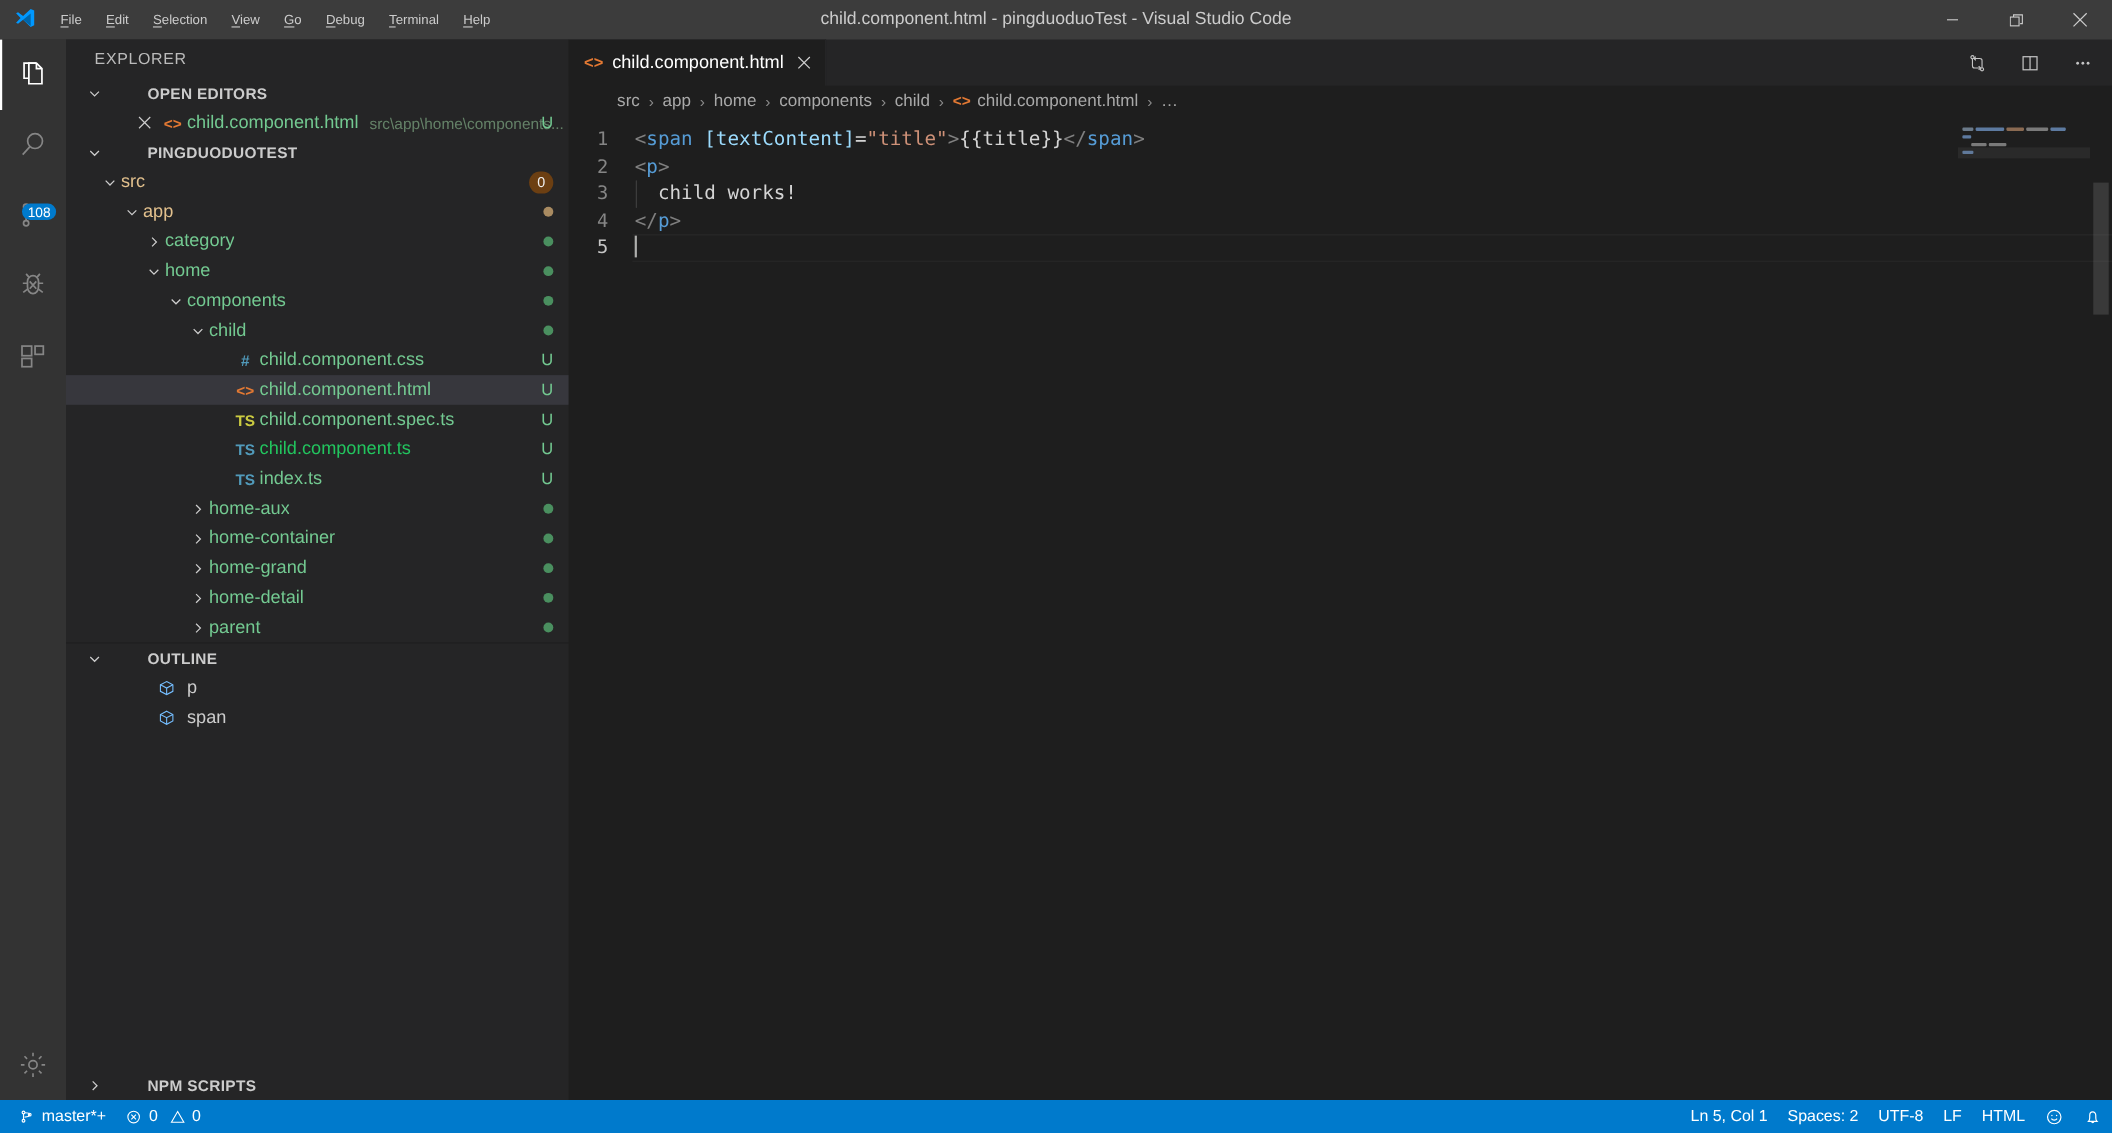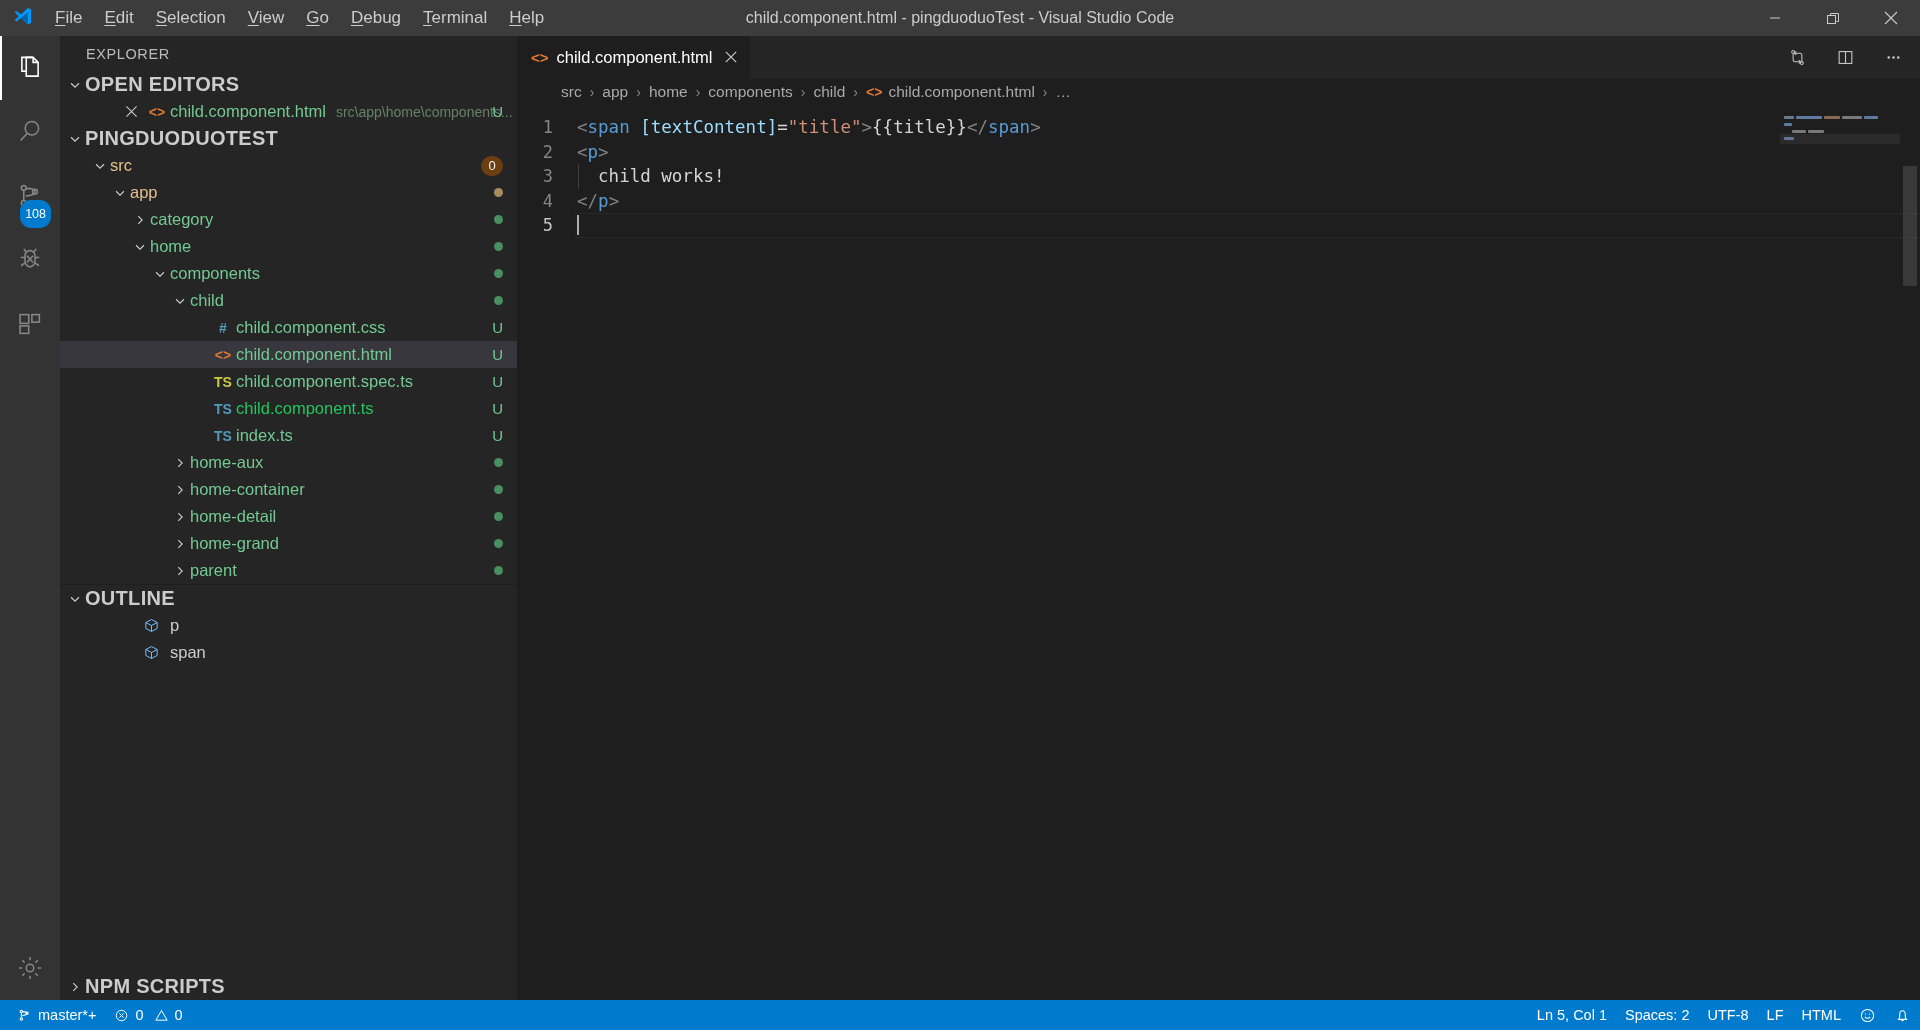--- a/index.html
+++ b/index.html
@@ -14,21 +14,21 @@
 
   
   .titlebar {
     height: 36px; background: #3c3c3c; display: flex; align-items: center;
     flex: 0 0 36px; position: relative; color: #cccccc;
   }
   .vs-logo { width: 44px; display: flex; align-items: center; justify-content: center; }
   .menu { display: flex; align-items: center; height: 100%; }
   .menu-item {
     padding: 0 11px; height: 100%; display: flex; align-items: center;
-    font-size: 17px; color: #cccccc; cursor: default; white-space: nowrap;
+    font-size: 12px; color: #cccccc; cursor: default; white-space: nowrap;
   }
   .menu-item u { text-decoration: underline; text-underline-offset: 2px; }
   .title-center {
     position: absolute; left: 0; right: 0; text-align: center;
     font-size: 16px; color: #cccccc; pointer-events: none;
   }
   .win-controls { margin-left: auto; display: flex; height: 100%; z-index: 2; }
   .win-btn {
     width: 58px; height: 100%; display: flex; align-items: center; justify-content: center;
     color: #cccccc;
@@ -44,40 +44,40 @@
   }
   .act-item {
     width: 60px; height: 64px; display: flex; align-items: center; justify-content: center;
     position: relative; color: #868686;
   }
   .act-item.active { color: #ffffff; }
   .act-item.active::before {
     content: ''; position: absolute; left: 0; top: 0; bottom: 0; width: 2px; background: #ffffff;
   }
   .act-badge {
-    position: absolute; right: 9px; bottom: 0; background: #007acc; color: #fff;
-    border-radius: 11px; min-width: 22px; height: 28px; padding: 0 5px;
+    position: absolute; right: 9px; bottom: 28px; background: #007acc; color: #fff;
+    border-radius: 11px; min-width: 22px; height: 15px; padding: 0 5px;
     font-size: 12.5px; display: flex; align-items: center; justify-content: center;
     font-family: "Liberation Sans", sans-serif; font-weight: 400;
   }
   .act-bottom { margin-top: auto; }
 
   
   .sidebar {
     width: 457px; background: #252526; flex: 0 0 457px;
     display: flex; flex-direction: column; min-height: 0; position: relative;
   }
   .sidebar-title {
     height: 35px; display: flex; align-items: center; padding: 0 22px 0 26px;
     font-size: 14.5px; color: #bbbbbb; letter-spacing: .6px; flex: 0 0 35px;
   }
   .section-header {
-    height: 27px; display: flex; align-items: center; padding-left: 5px;
-    font-size: 20px; font-weight: bold; color: #cccccc; letter-spacing: .3px;
-    flex: 0 0 27px; cursor: pointer;
+    height: 27px; display: flex; align-items: center; padding-left: 16px;
+    font-size: 14px; font-weight: bold; color: #cccccc; letter-spacing: .3px;
+    flex: 0 0 27px; cursor: pointer; gap: 38px;
   }
   .twisty {
     width: 20px; display: inline-flex; align-items: center; justify-content: center;
     color: #cccccc; flex: 0 0 20px;
   }
   .tree { font-size: 16.5px; color: #cccccc; }
   .row {
     height: 27px; display: flex; align-items: center; position: relative;
     white-space: nowrap; cursor: pointer; padding-right: 4px;
   }
@@ -450,32 +450,32 @@
             <span class="badge-right">
               <span class="dot" style="background:#4a8f5f"></span>
             </span>
           </div>
           <div class="row" style="padding-left: 110px;">
             <span class="twisty">
               <svg width="14" height="14" viewBox="0 0 16 16">
                 <path d="M6 3.5 10.5 8 6 12.5" fill="none" stroke="currentColor" stroke-width="1.3"></path>
               </svg>
             </span>
+            <span class="row-label" style="color:#73c991">home-grand</span>
+            <span class="badge-right">
+              <span class="dot" style="background:#4a8f5f"></span>
+            </span>
+          </div>
+          <div class="row" style="padding-left: 110px;">
+            <span class="twisty">
+              <svg width="14" height="14" viewBox="0 0 16 16">
+                <path d="M6 3.5 10.5 8 6 12.5" fill="none" stroke="currentColor" stroke-width="1.3"></path>
+              </svg>
+            </span>
             <span class="row-label" style="color:#73c991">home-detail</span>
-            <span class="badge-right">
-              <span class="dot" style="background:#4a8f5f"></span>
-            </span>
-          </div>
-          <div class="row" style="padding-left: 110px;">
-            <span class="twisty">
-              <svg width="14" height="14" viewBox="0 0 16 16">
-                <path d="M6 3.5 10.5 8 6 12.5" fill="none" stroke="currentColor" stroke-width="1.3"></path>
-              </svg>
-            </span>
-            <span class="row-label" style="color:#73c991">home-grand</span>
             <span class="badge-right">
               <span class="dot" style="background:#4a8f5f"></span>
             </span>
           </div>
           <div class="row" style="padding-left: 110px;">
             <span class="twisty">
               <svg width="14" height="14" viewBox="0 0 16 16">
                 <path d="M6 3.5 10.5 8 6 12.5" fill="none" stroke="currentColor" stroke-width="1.3"></path>
               </svg>
             </span>

